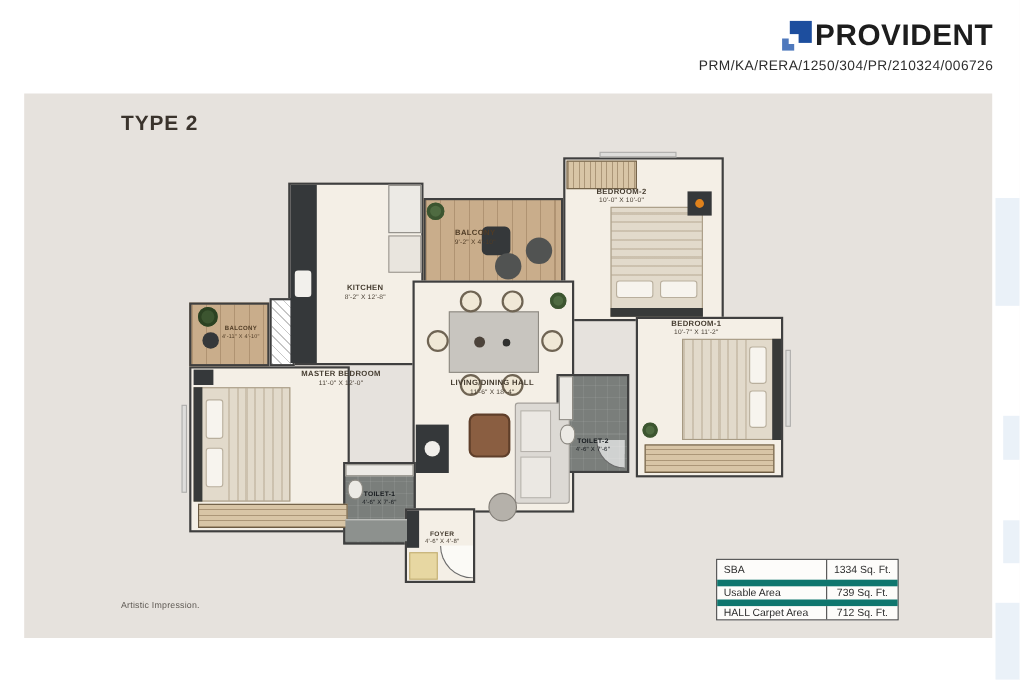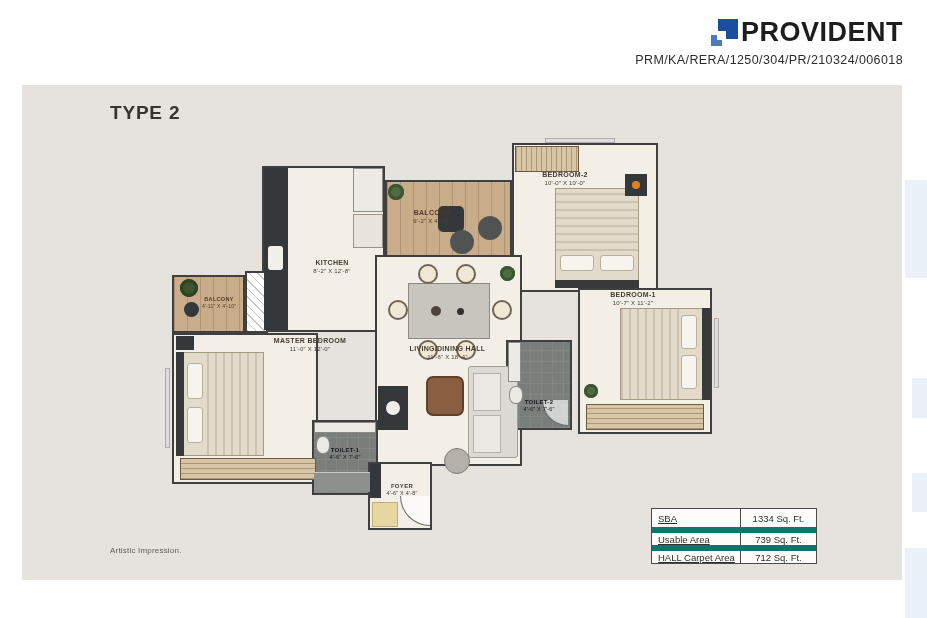--- a/index.html
+++ b/index.html
@@ -18,21 +18,21 @@
   
   #panel { position:absolute; left:22px; top:85px; width:880px; height:495px; background:#e6e2dd; }
 
   #plan-title { position:absolute; left:110px; top:100px; font-size:19px; font-weight:bold; color:#3a332c; letter-spacing:0.8px; line-height:26px; }
   #footnote { position:absolute; left:110px; top:546px; font-size:8px; color:#5f5a54; letter-spacing:0.2px; }
 
   
   #area-table { position:absolute; left:651px; top:508px; width:166px; border:1px solid #4a4a4a; background:#fdfcfa; }
   .at-row { display:flex; height:18px; border-top:6px solid #0f766e; }
   .at-row:first-child { border-top:none; }
-  .at-label { width:89px; border-right:1px solid #4a4a4a; font-size:9.5px; color:#2f2f2f; display:flex; align-items:center; padding-left:6px;text-decoration:underline; }
+  .at-label { width:100px; border-right:1px solid #4a4a4a; font-size:9.5px; color:#2f2f2f; display:flex; align-items:center; padding-left:6px; }
   .at-value { flex:1; font-size:9.5px; color:#2f2f2f; display:flex; align-items:center; justify-content:center; }
 
   
   .edge-block { position:absolute; background:#eaf1f8; }
 
   
   #plan { position:absolute; left:150px; top:128px; width:585px; height:415px; }
   .room { position:absolute; border:2px solid #3f3f3f; background:#f4efe6; }
   .wood { background:#c9ad8b; background-image:repeating-linear-gradient(90deg, rgba(110,80,50,0.28) 0 1px, transparent 1px 13px); }
   .tile { background:#7a7e7b; background-image:repeating-linear-gradient(0deg, rgba(255,255,255,0.07) 0 1px, transparent 1px 11px), repeating-linear-gradient(90deg, rgba(255,255,255,0.07) 0 1px, transparent 1px 11px); }
@@ -62,21 +62,21 @@
 <div id="page">
 
   <div id="brand">
     <div id="brand-mark">
       <div class="sq-big"></div>
       <div class="sq-small"></div>
       <div class="sq-white"></div>
     </div>
     <div id="brand-name">PROVIDENT</div>
   </div>
-  <div id="rera">PRM/KA/RERA/1250/304/PR/210324/006018</div>
+  <div id="rera">PRM/KA/RERA/1250/304/PR/210324/006726</div>
 
   <div class="edge-block" style="left:905px; top:180px; width:22px; height:98px;"></div>
   <div class="edge-block" style="left:912px; top:378px; width:15px; height:40px;"></div>
   <div class="edge-block" style="left:912px; top:473px; width:15px; height:39px;"></div>
   <div class="edge-block" style="left:905px; top:548px; width:22px; height:70px;"></div>
 
   <div id="panel"></div>
 
   <div id="plan-title">
     <div>TYPE 2</div>

